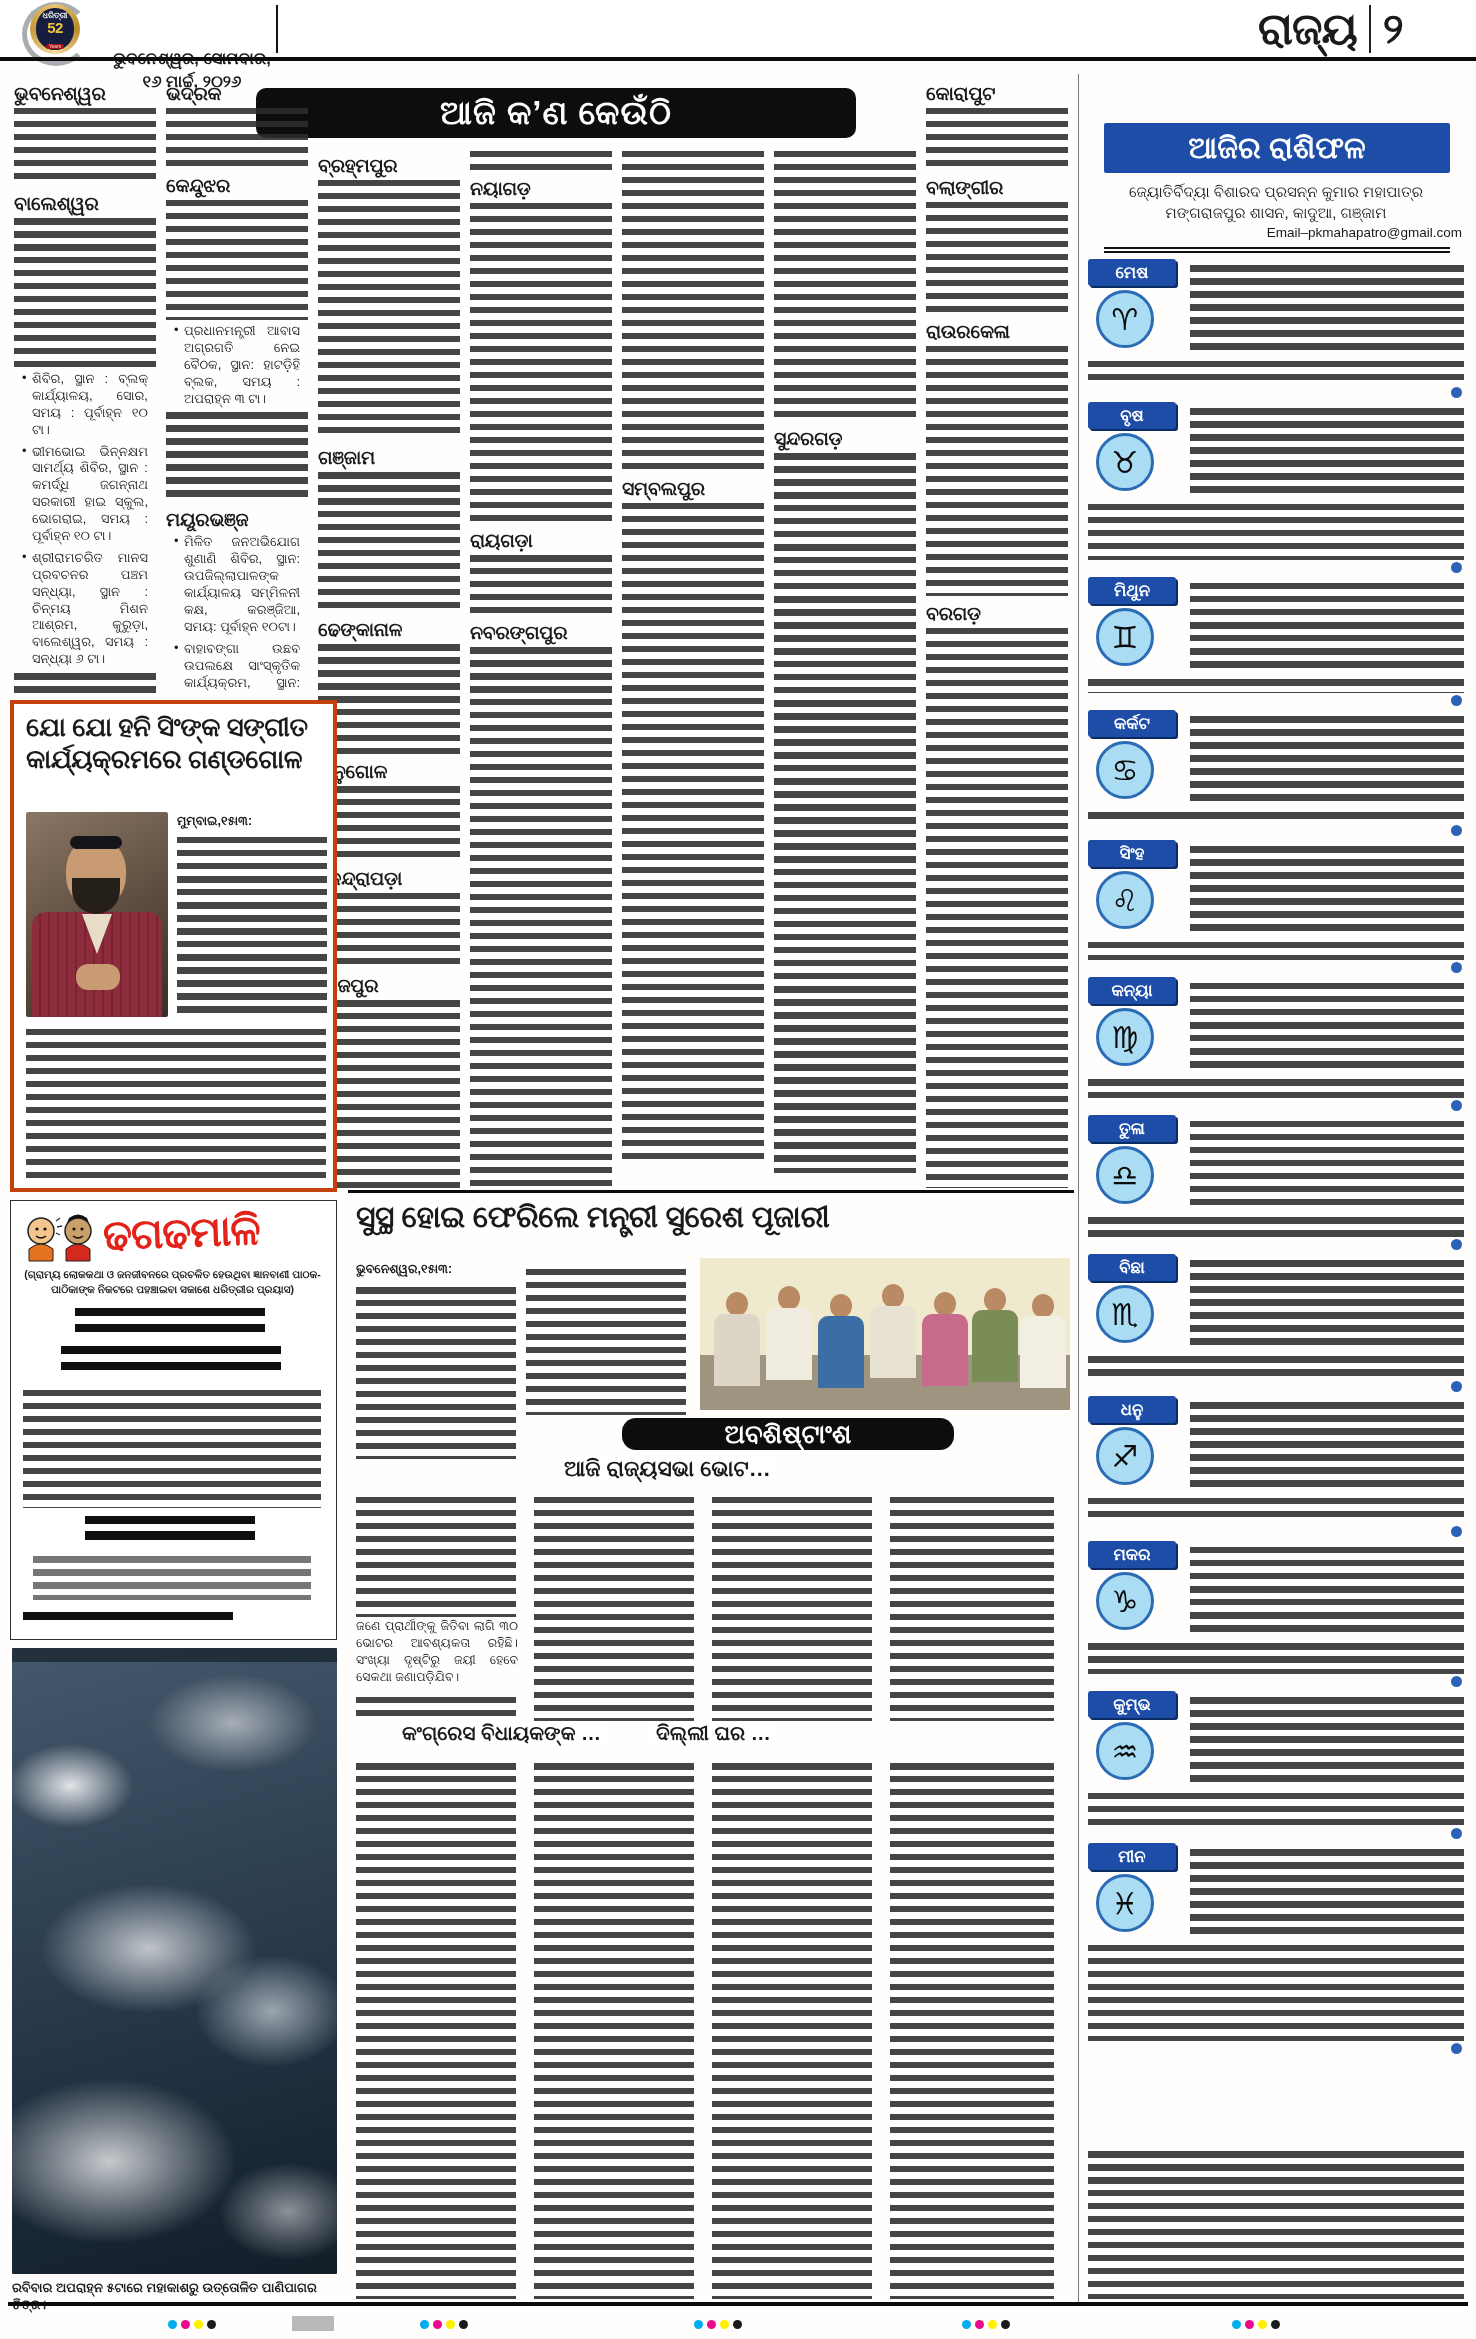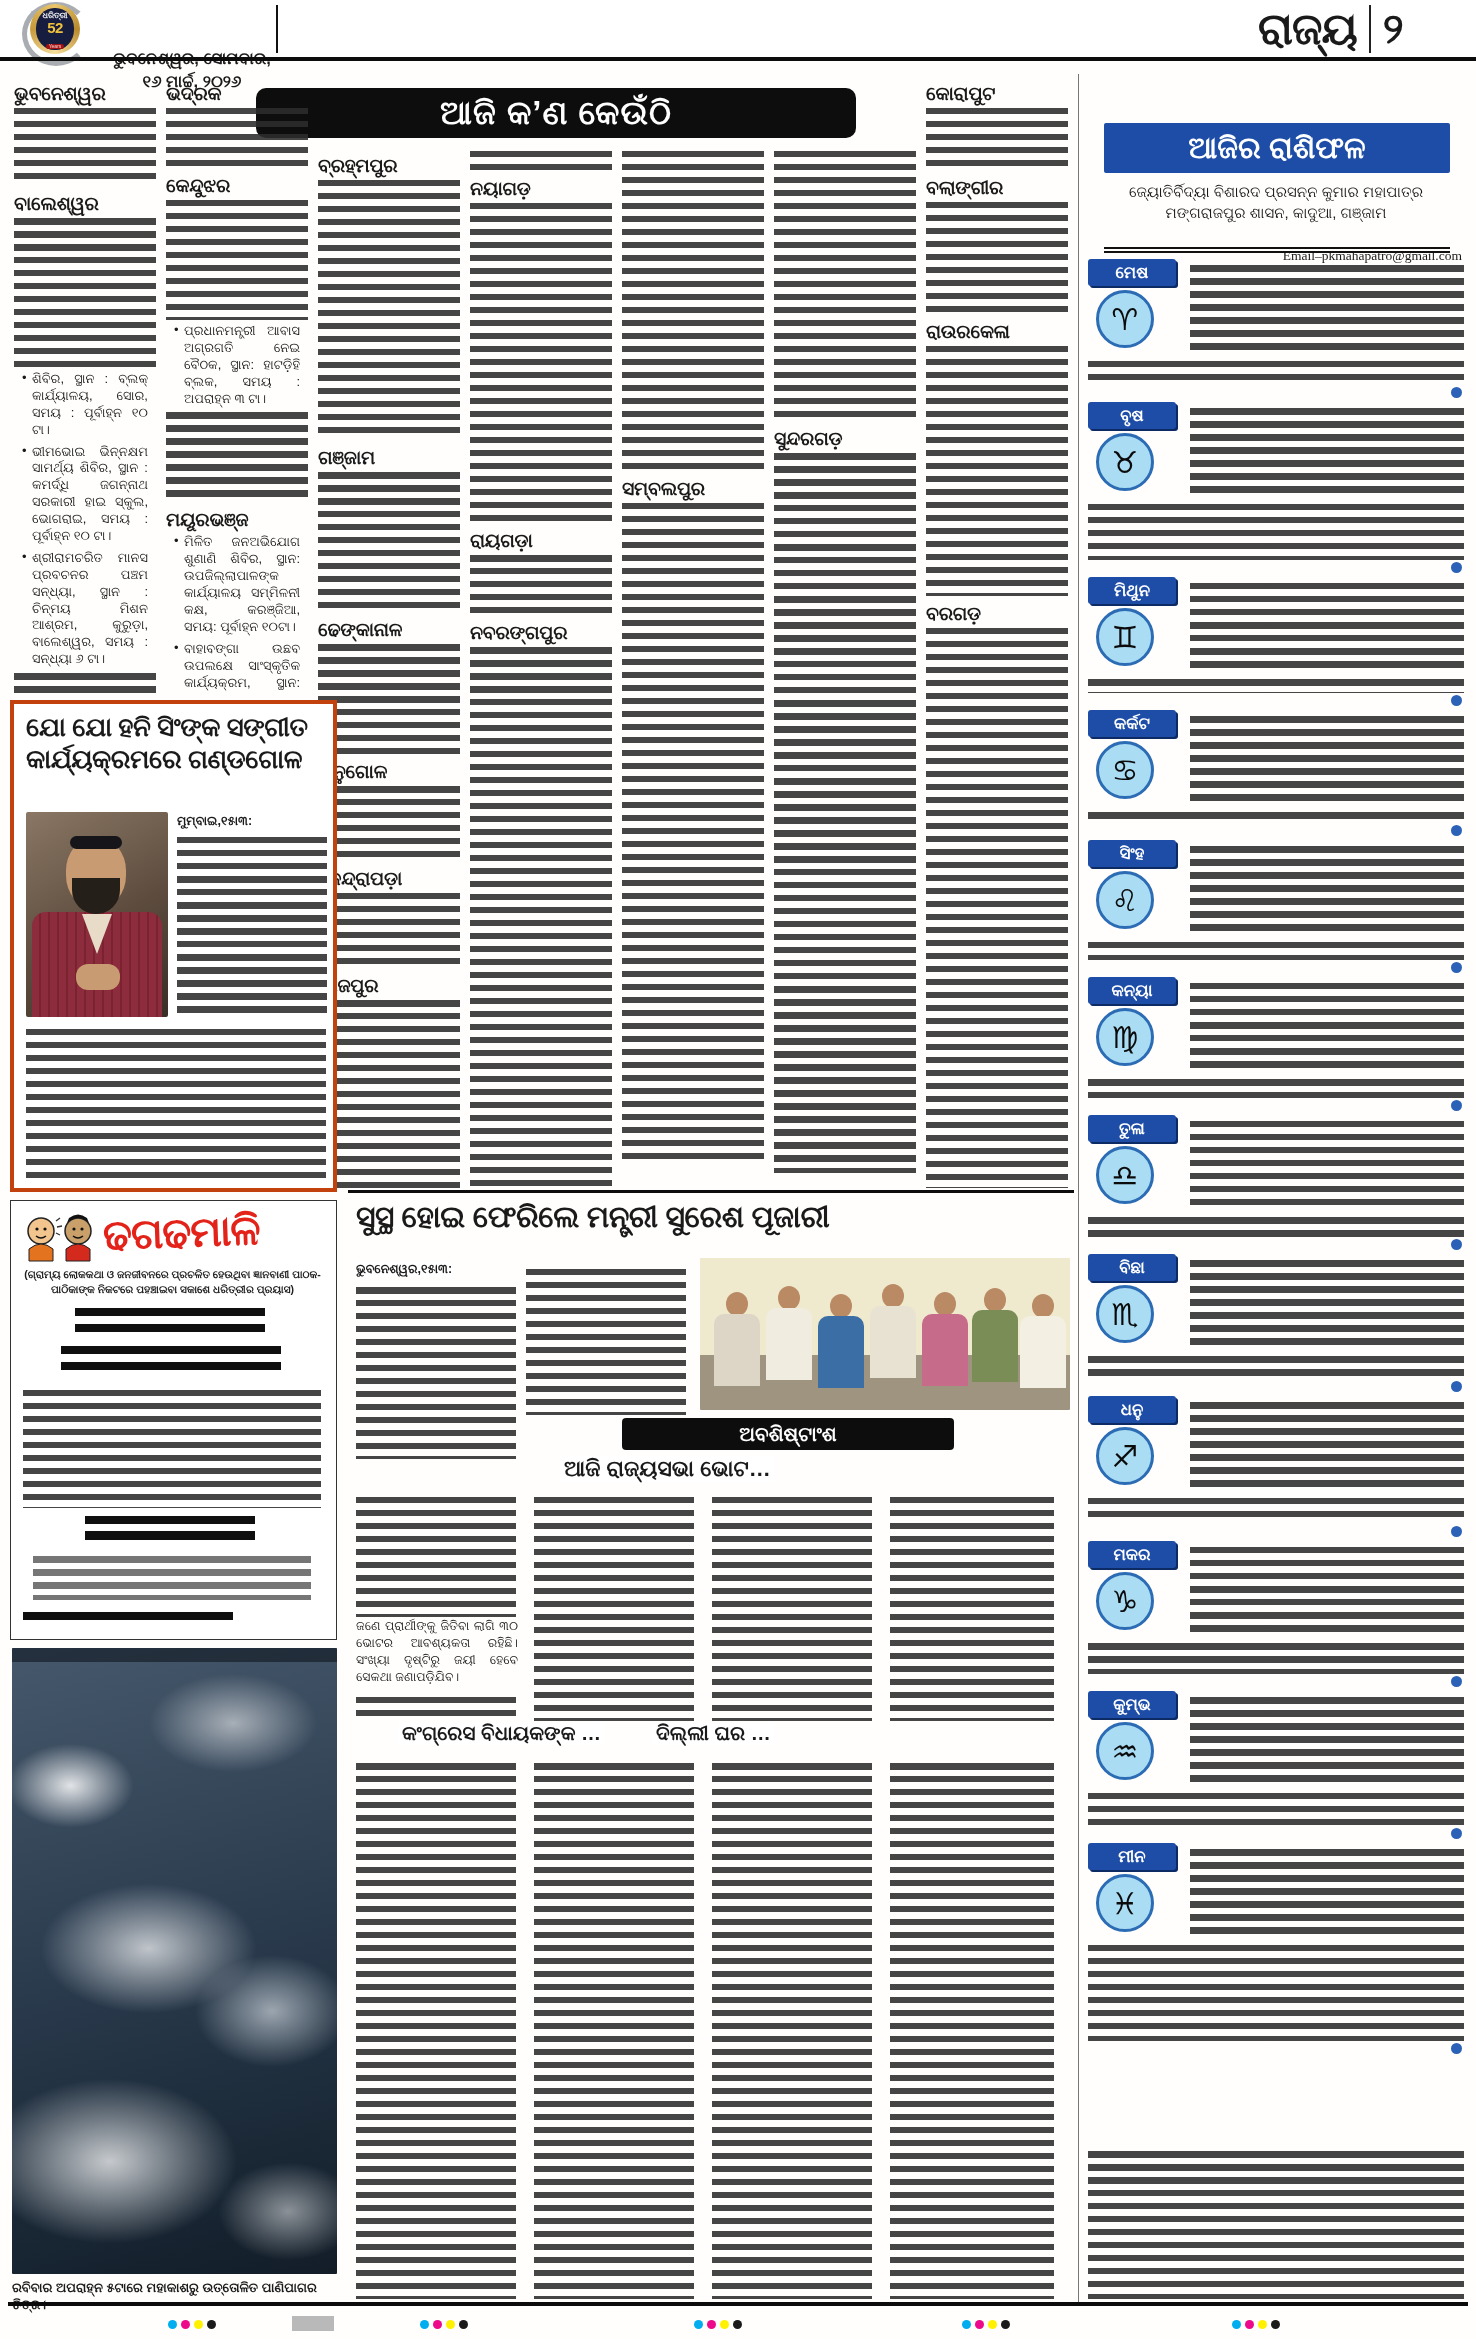--- a/index.html
+++ b/index.html
@@ -80,36 +80,36 @@
 
   
   #minister-headline{position:absolute;left:356px;top:1200px;width:540px;font-size:30px;font-weight:800;white-space:nowrap;letter-spacing:-.5px;}
   #minister-dateline{position:absolute;left:356px;top:1262px;font-size:12.5px;font-weight:bold;background:#fff;}
   #minister-photo{position:absolute;left:700px;top:1258px;width:370px;height:152px;overflow:hidden;border-radius:1px;
       background:linear-gradient(#efe9cd 0 64%,#9e9480 64% 100%);}
   .person{position:absolute;}
   .p-head{width:22px;height:24px;border-radius:50%;background:#b98a64;margin:0 auto;}
   .p-body{width:46px;height:72px;border-radius:10px 10px 0 0;margin-top:-2px;}
   #remainder-banner{position:absolute;left:622px;top:1418px;width:332px;height:32px;background:#0d0d0d;color:#fff;
-      display:flex;align-items:center;justify-content:center;font-size:20px;font-weight:800;border-radius:4px;}
+      display:flex;align-items:center;justify-content:center;font-size:26px;font-weight:800;border-radius:14px;}
   .subhead{position:absolute;font-weight:800;background:#fff;padding:0 4px;}
   #subhead-1{left:560px;top:1456px;font-size:22px;}
   #subhead-2{left:398px;top:1722px;font-size:20px;}
   #subhead-3{left:652px;top:1722px;font-size:20px;}
   #snippet{position:absolute;left:356px;top:1618px;width:162px;font-size:12.5px;line-height:1.35;text-align:justify;}
   #mid-rule{position:absolute;left:348px;top:1190px;width:726px;height:3px;background:#0d0d0d;}
   #bottom-rule{position:absolute;left:8px;top:2302px;width:1460px;height:4px;background:#0b0b0b;}
 
   
   #horoscope{position:absolute;left:1086px;top:75px;width:380px;height:2225px;}
   #h-banner{position:absolute;left:18px;top:48px;width:346px;height:50px;background:#1d4da6;color:#fff;
       display:flex;align-items:center;justify-content:center;font-size:30px;font-weight:800;border-radius:2px;}
   #h-astro1{position:absolute;left:0;top:108px;width:380px;text-align:center;font-size:15px;}
   #h-astro2{position:absolute;left:0;top:129px;width:380px;text-align:center;font-size:15px;}
-  #h-email{position:absolute;left:0;top:150px;width:376px;text-align:right;font-size:13.5px;font-family:Liberation Serif, serif;margin-top:23px;}
+  #h-email{position:absolute;left:0;top:150px;width:376px;text-align:right;font-size:13.5px;font-family:Liberation Sans, sans-serif;}
   #h-dblrule{position:absolute;left:18px;top:172px;width:346px;height:2px;border-top:2px solid #111;border-bottom:2px solid #111;}
   #signs{position:absolute;left:0;top:184px;width:380px;}
   .sign{position:relative;}
   .sign-chip{position:absolute;left:2px;top:0;width:88px;height:27px;background:#1d4da6;border-radius:3px;color:#fff;
       display:flex;align-items:center;justify-content:center;font-size:16.5px;font-weight:800;box-shadow:2px 2px 0 #0c2a63;}
   .sign-icon{position:absolute;left:10px;top:31px;width:58px;height:58px;border-radius:50%;background:#aadcf3;border:3px solid #2c6cb5;
       display:flex;align-items:center;justify-content:center;font-size:30px;color:#0b0b0b;box-sizing:border-box;}
   .sign-gk-r{position:absolute;left:104px;top:3px;right:2px;height:90px;}
   .sign-gk-f{position:absolute;left:2px;top:99px;right:2px;bottom:14px;}
   .sign-dot{position:absolute;right:4px;bottom:4px;width:11px;height:11px;border-radius:50%;background:#2b62b8;}

